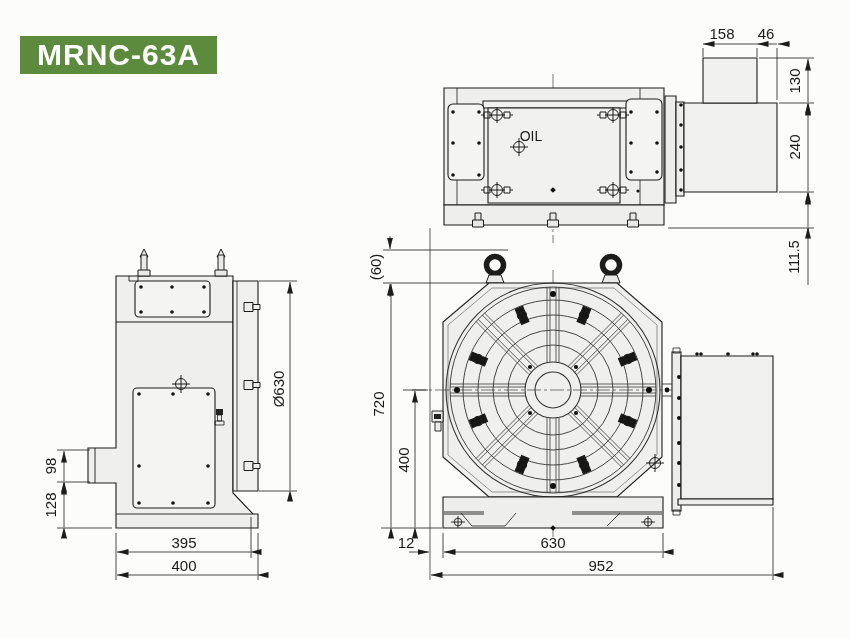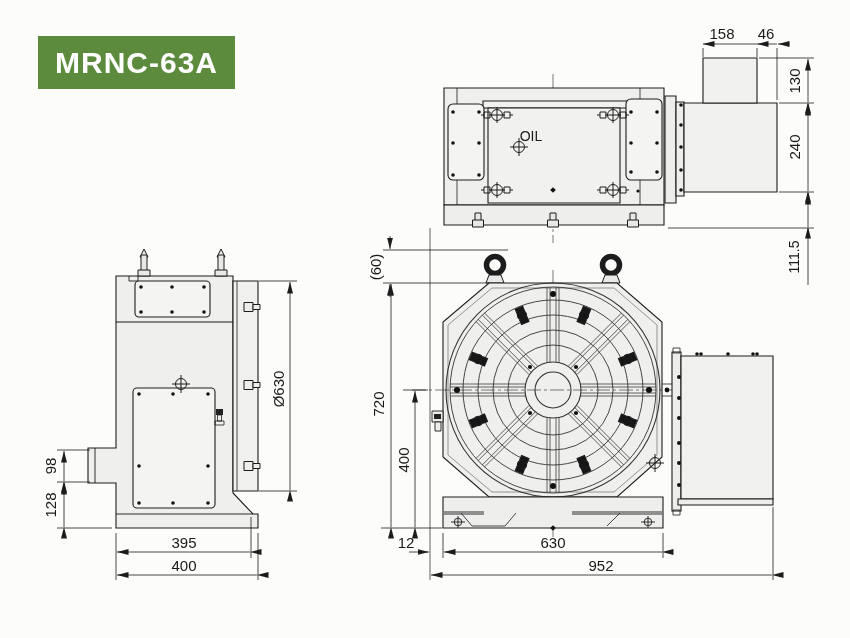--- a/index.html
+++ b/index.html
@@ -1,18 +1,18 @@
 <!DOCTYPE html>
 <html><head>
 <meta charset="utf-8">
 <style>
   html,body{margin:0;padding:0;background:#fcfcfa;}
   .stage{position:relative;width:850px;height:638px;background:#fcfcfa;overflow:hidden;
          font-family:"Liberation Sans",sans-serif;}
-  .badge{position:absolute;left:38px;top:36px;width:197px;height:53px;
+  .badge{position:absolute;left:20px;top:36px;width:197px;height:38px;
          display:flex;align-items:center;justify-content:center;
          font-weight:bold;font-size:30px;letter-spacing:1px;}
   svg{position:absolute;left:0;top:0;}
   svg line,svg path,svg rect,svg circle,svg polygon,svg polyline{vector-effect:non-scaling-stroke;}
   .dim{font-size:15px;fill:#1a1a1a;}
   .dim-sm{font-size:14px;fill:#1a1a1a;}
   .oil{font-size:14px;fill:#1a1a1a;}
 </style>
 </head>
 <body>

